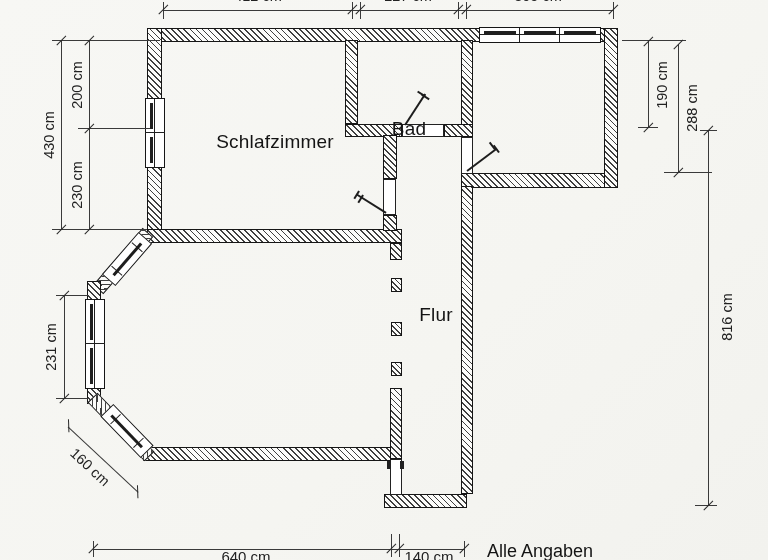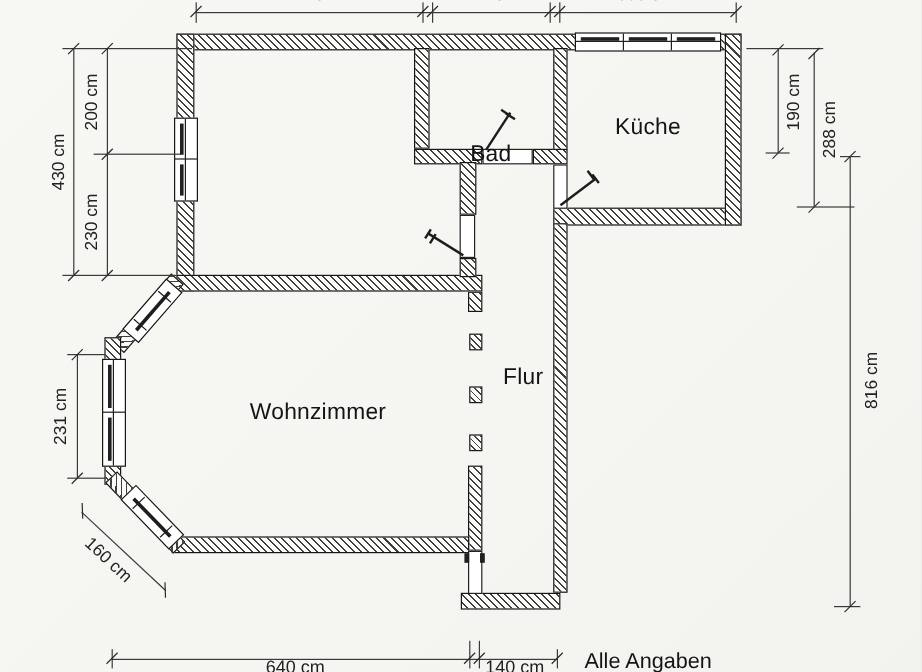--- a/index.html
+++ b/index.html
@@ -124,23 +124,22 @@
 
   <div class="door" style="left:383px;top:179px;width:13px;height:36px;"></div>
   <div class="leaf" style="left:386px;top:212px;width:35px;transform:rotate(-148deg);"></div>
   <div class="ltk" style="left:352px;top:194px;transform:rotate(-58deg);"></div>
   <div class="ltk" style="left:356px;top:198px;transform:rotate(-58deg);"></div>
 
   <div class="door" style="left:390px;top:459px;width:12px;height:36px;"></div>
   <div class="ln" style="left:387px;top:461px;width:4px;height:8px;"></div>
   <div class="ln" style="left:400px;top:461px;width:4px;height:8px;"></div>
 
+  <div class="room-label" style="left:205px;top:131px;width:140px;">Schlafzimmer</div>
   <div class="room-label" style="left:379px;top:70px;width:60px;margin-top:48px;">Bad</div>
-  <div class="room-label" style="left:500px;top:96px;width:80px;">Küche</div>
-  <div class="room-label" style="left:195px;top:333px;width:140px;">Wohnzimmer</div>
   <div class="room-label" style="left:406px;top:304px;width:60px;">Flur</div>
 
   <div class="dl" style="left:163px;top:10px;width:450px;height:1.3px;"></div>
   <div class="dl" style="left:163px;top:2px;width:1.2px;height:17px;"></div>
   <div class="dl" style="left:352px;top:2px;width:1.2px;height:17px;"></div>
   <div class="dl" style="left:360px;top:2px;width:1.2px;height:17px;"></div>
   <div class="dl" style="left:458px;top:2px;width:1.2px;height:17px;"></div>
   <div class="dl" style="left:466px;top:2px;width:1.2px;height:17px;"></div>
   <div class="dl" style="left:613px;top:2px;width:1.2px;height:17px;"></div>
   <div class="tk" style="left:156.5px;top:9.3px;"></div>

